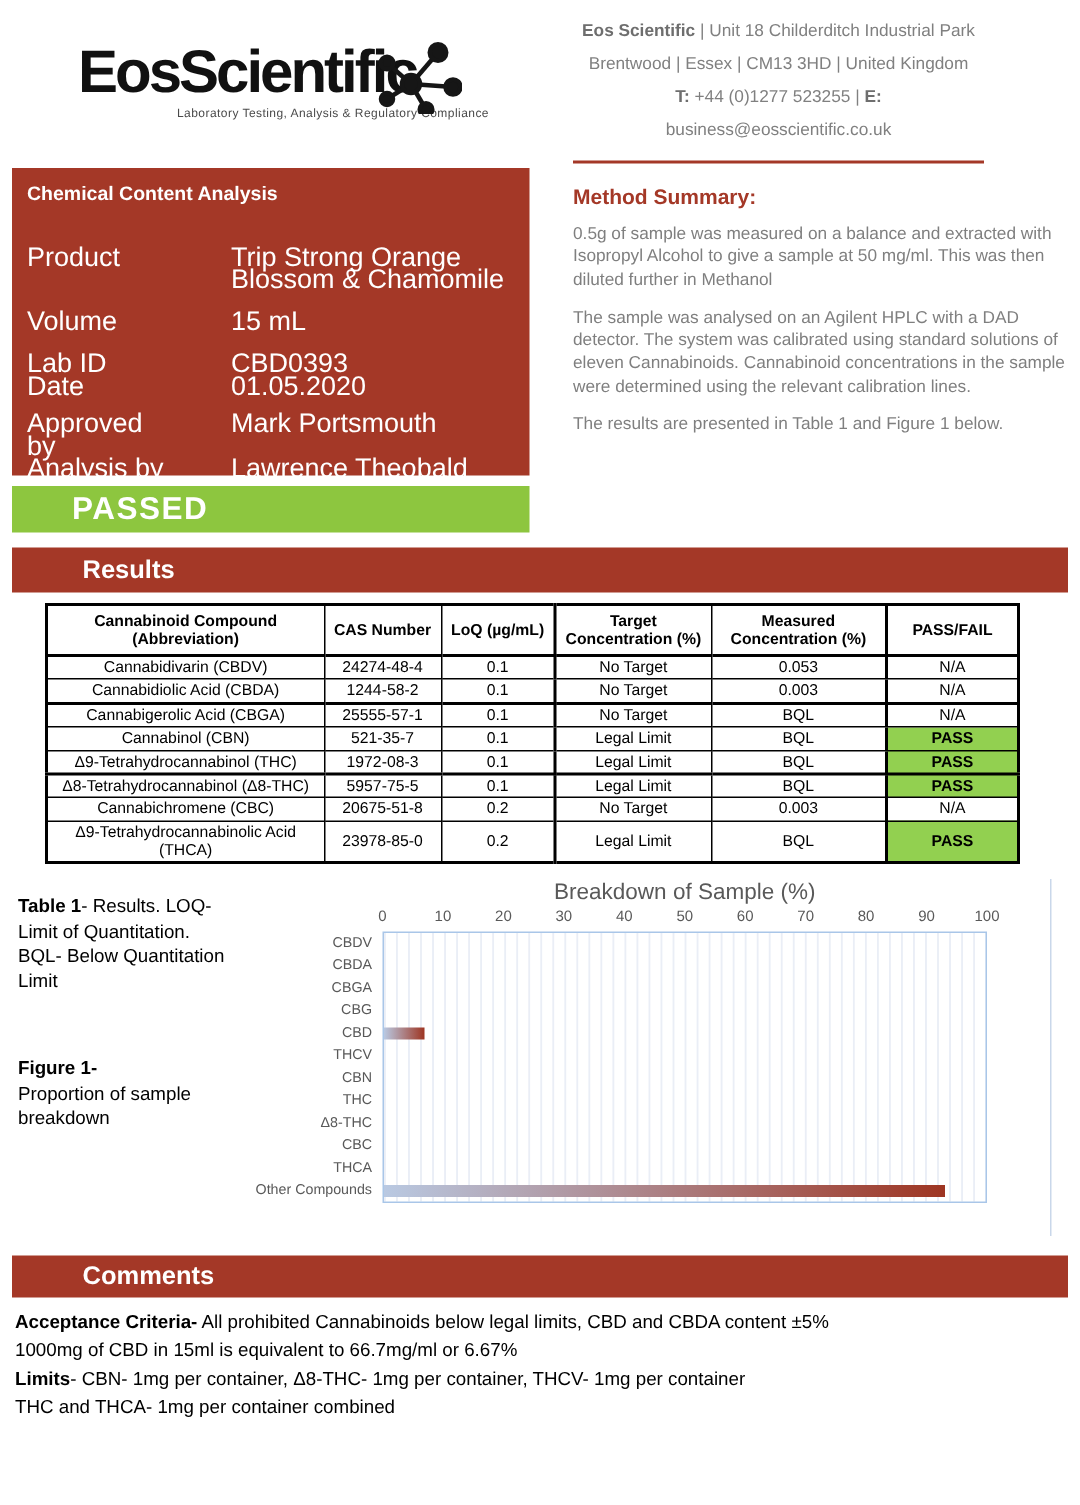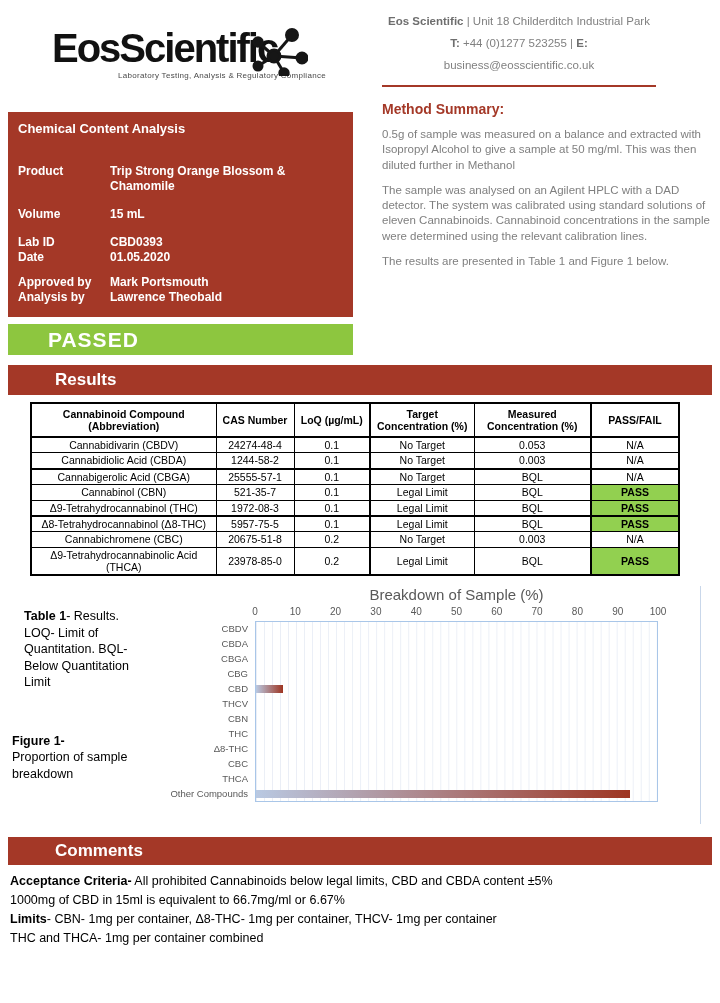--- a/index.html
+++ b/index.html
@@ -11,21 +11,21 @@
   .col-left{width:356px;flex-shrink:0;}
   .logo-wrap{position:relative;height:84px;}
   .logo-text{font-size:40px;font-weight:bold;letter-spacing:-2px;margin:24px 0 0 52px;line-height:1;color:#111;}
   .logo-tagline{font-size:8px;color:#4a4a4a;margin:3px 0 0 118px;letter-spacing:.3px;}
   .molecule{position:absolute;left:246px;top:0;}
 
   .info-box{margin-left:8px;width:345px;height:205px;background:var(--red);color:#fff;box-sizing:border-box;padding:9px 10px;}
   .info-title{font-weight:bold;font-size:13px;margin-bottom:28px;}
   .info-group{margin-bottom:13px;}
   .info-group:nth-child(3){margin-bottom:10px;}
-  .info-row{display:flex;font-size:12px;font-weight:bold;line-height:15px;}
+  .info-row{display:flex;font-size:18px;font-weight:normal;line-height:15px;gap:44px;}
   .info-label{width:92px;flex-shrink:0;}
 
   .passed-banner{margin:7px 0 0 8px;width:345px;height:31px;background:var(--green);color:#fff;
     font-weight:bold;font-size:21px;line-height:31px;padding-left:40px;box-sizing:border-box;letter-spacing:1px;}
 
   .col-right{box-sizing:border-box;padding-left:26px;}
   .contact{width:274px;text-align:center;font-size:11.5px;color:#808080;line-height:22px;
     padding:6px 0 9px;border-bottom:2px solid var(--red);}
   .contact b{color:#6e6e6e;}
   .method-heading{color:var(--red);font-weight:bold;font-size:14px;margin:14px 0 0;}
@@ -129,20 +129,21 @@
             </div>
           </div>
       </div>
 
       <div class="passed-banner">PASSED</div>
     </div>
 
     <div class="col-right">
       <div class="contact">
         <div><b>Eos Scientific</b><span> | Unit 18 Childerditch Industrial Park</span></div>
+        <div>Brentwood | Essex | CM13 3HD | United Kingdom</div>
         <div><b>T:</b><span> +44 (0)1277 523255 | </span><b>E:</b><span> business@eosscientific.co.uk</span></div>
       </div>
       <div class="method-heading">Method Summary:</div>
       <div>
           <p class="method-par">0.5g of sample was measured on a balance and extracted with Isopropyl Alcohol to give a sample at 50 mg/ml. This was then diluted further in Methanol</p>
           <p class="method-par">The sample was analysed on an Agilent HPLC with a DAD detector. The system was calibrated using standard solutions of eleven Cannabinoids. Cannabinoid concentrations in the sample were determined using the relevant calibration lines.</p>
           <p class="method-par">The results are presented in Table 1 and Figure 1 below.</p>
         </div>
     </div>
   </div>
@@ -234,21 +235,21 @@
           <td>0.2</td>
           <td>Legal Limit</td>
           <td>BQL</td>
           <td class="pass-cell">PASS</td>
         </tr>
       </tbody>
   </table>
 
   <div class="figure-row">
     <div class="notes">
-      <p class="note-1" style="margin:12px;"><strong>Table 1</strong><span>- Results. LOQ- Limit of Quantitation. BQL- Below Quantitation Limit</span></p>
+      <p class="note-1" style="margin:0;"><strong>Table 1</strong><span>- Results. LOQ- Limit of Quantitation. BQL- Below Quantitation Limit</span></p>
       <p class="note-2"><strong>Figure 1-</strong><span>Proportion of sample breakdown</span></p>
     </div>
     <div class="chart-block">
       <div class="chart-title">Breakdown of Sample (%)</div>
       <div class="chart-ticks">
           <span class="tick" style="left: 0%;">0</span>
           <span class="tick" style="left: 10%;">10</span>
           <span class="tick" style="left: 20%;">20</span>
           <span class="tick" style="left: 30%;">30</span>
           <span class="tick" style="left: 40%;">40</span>

